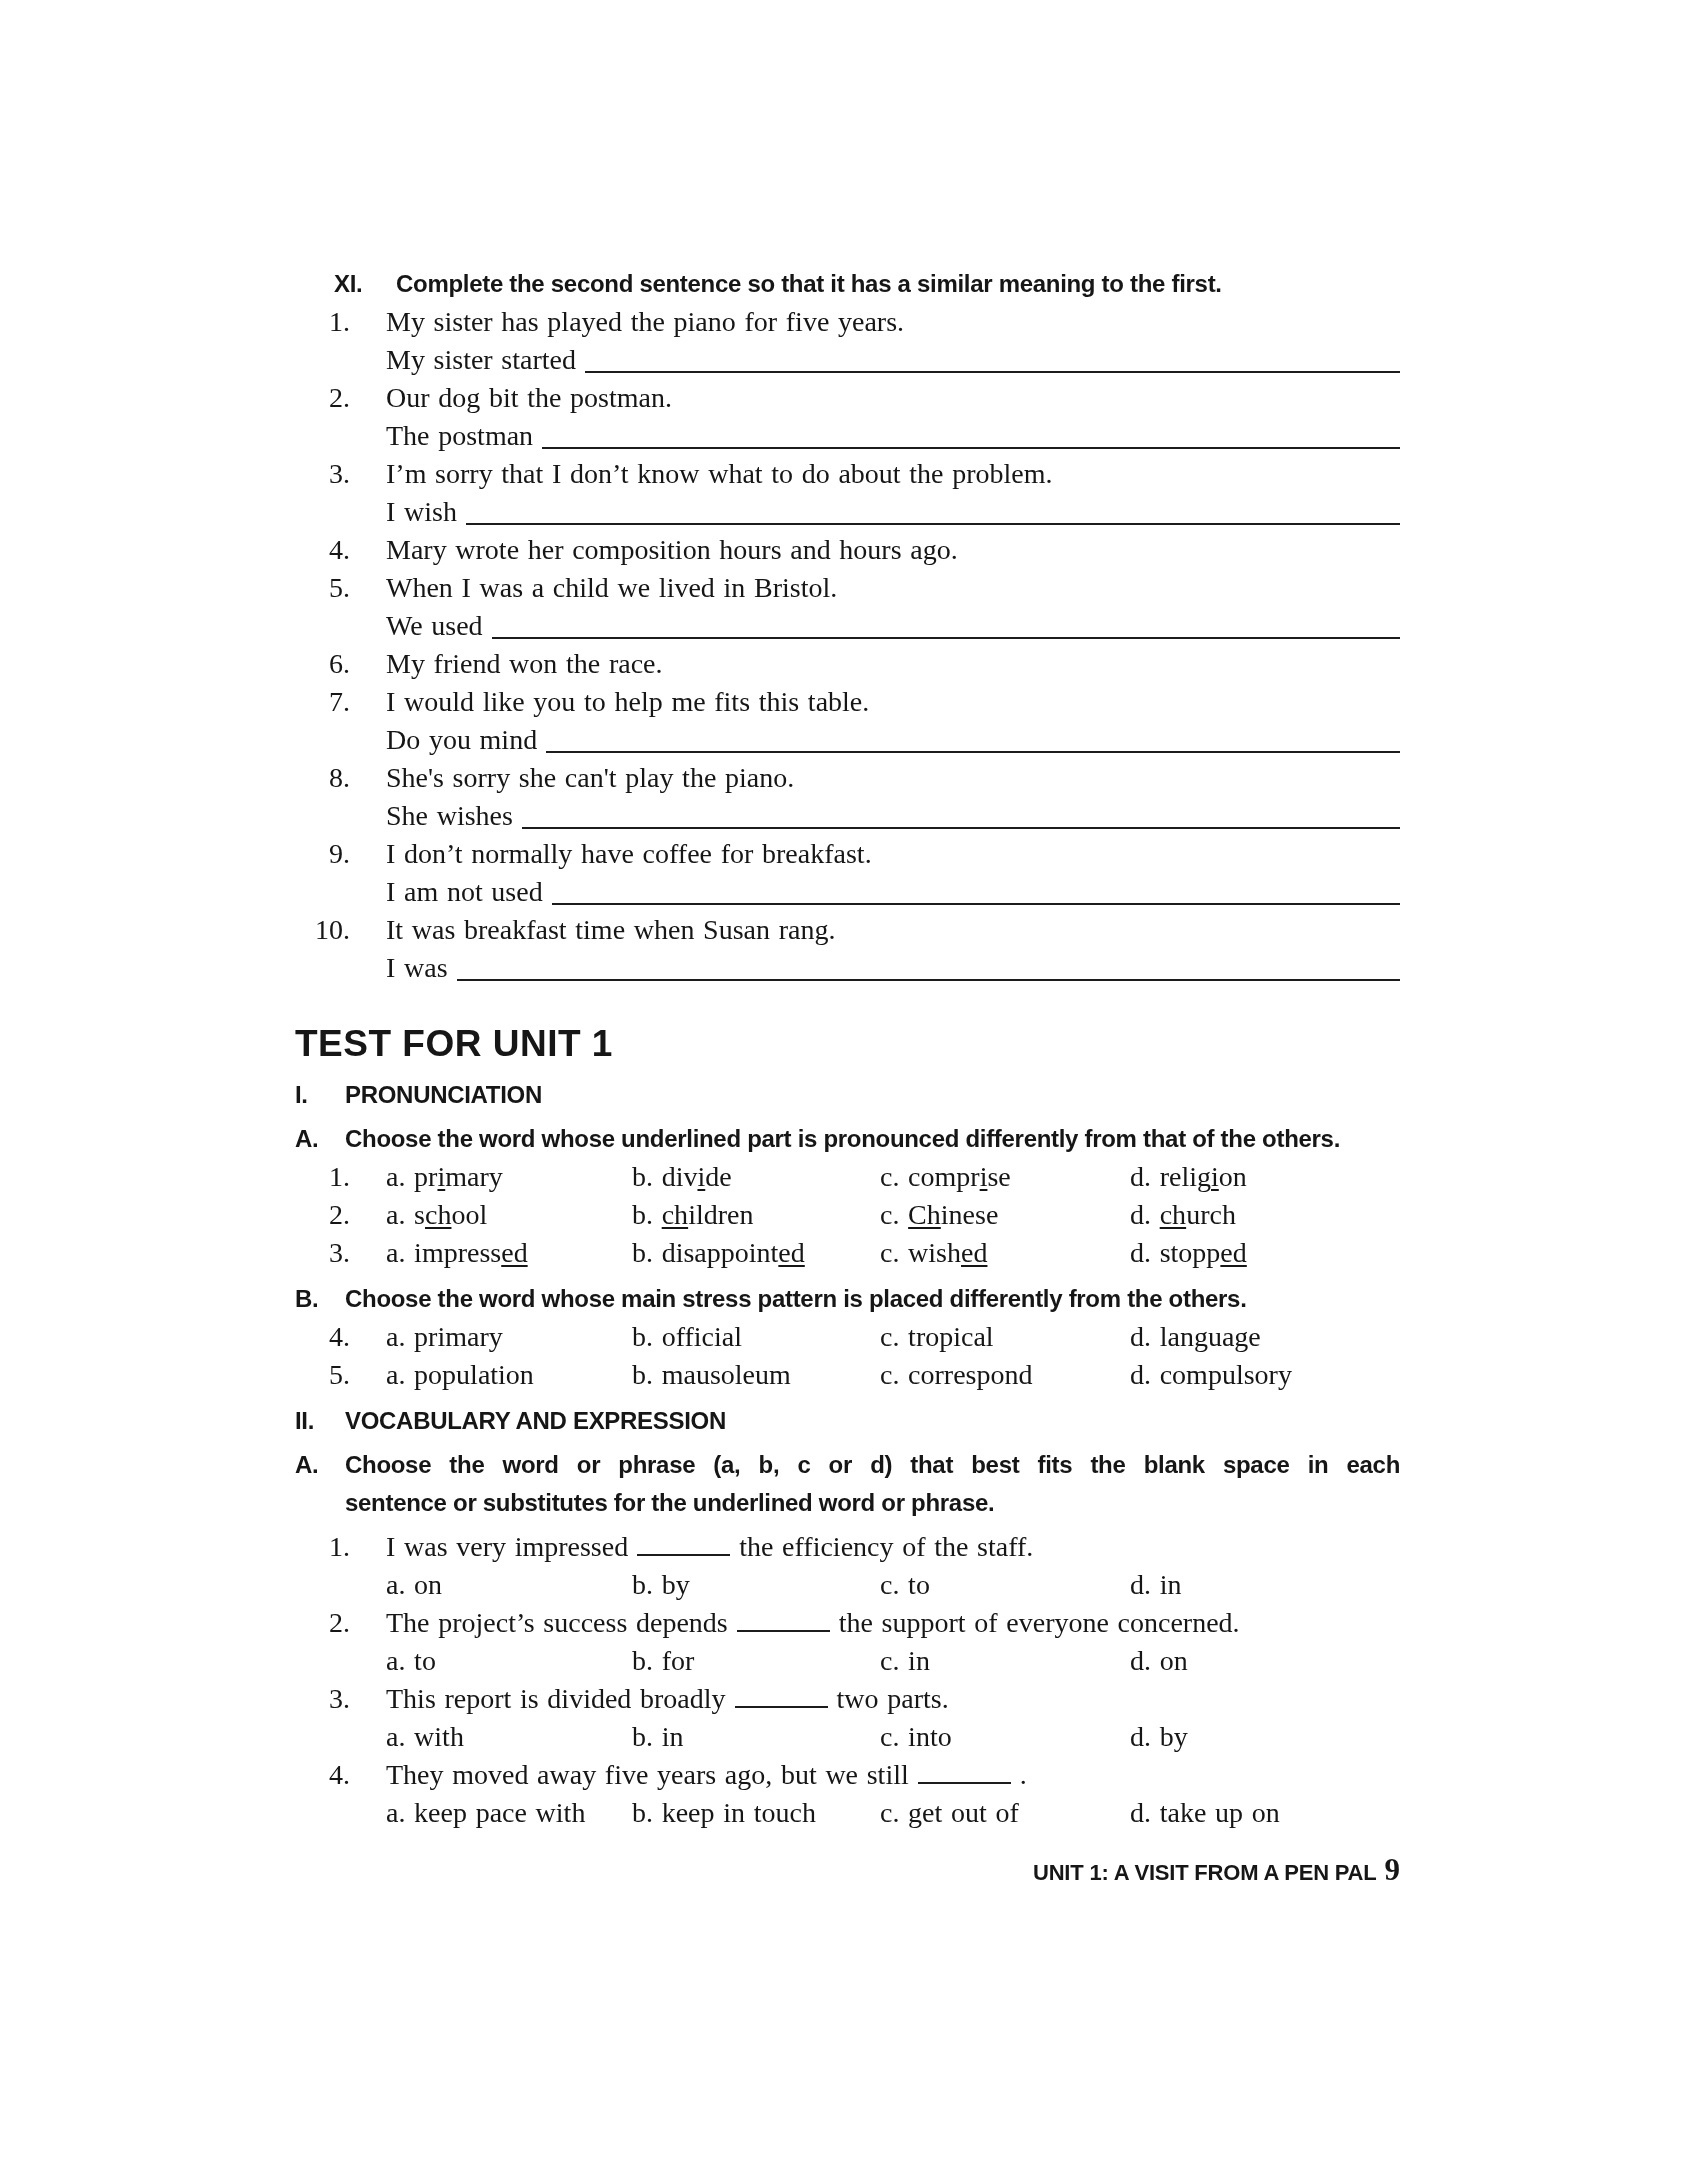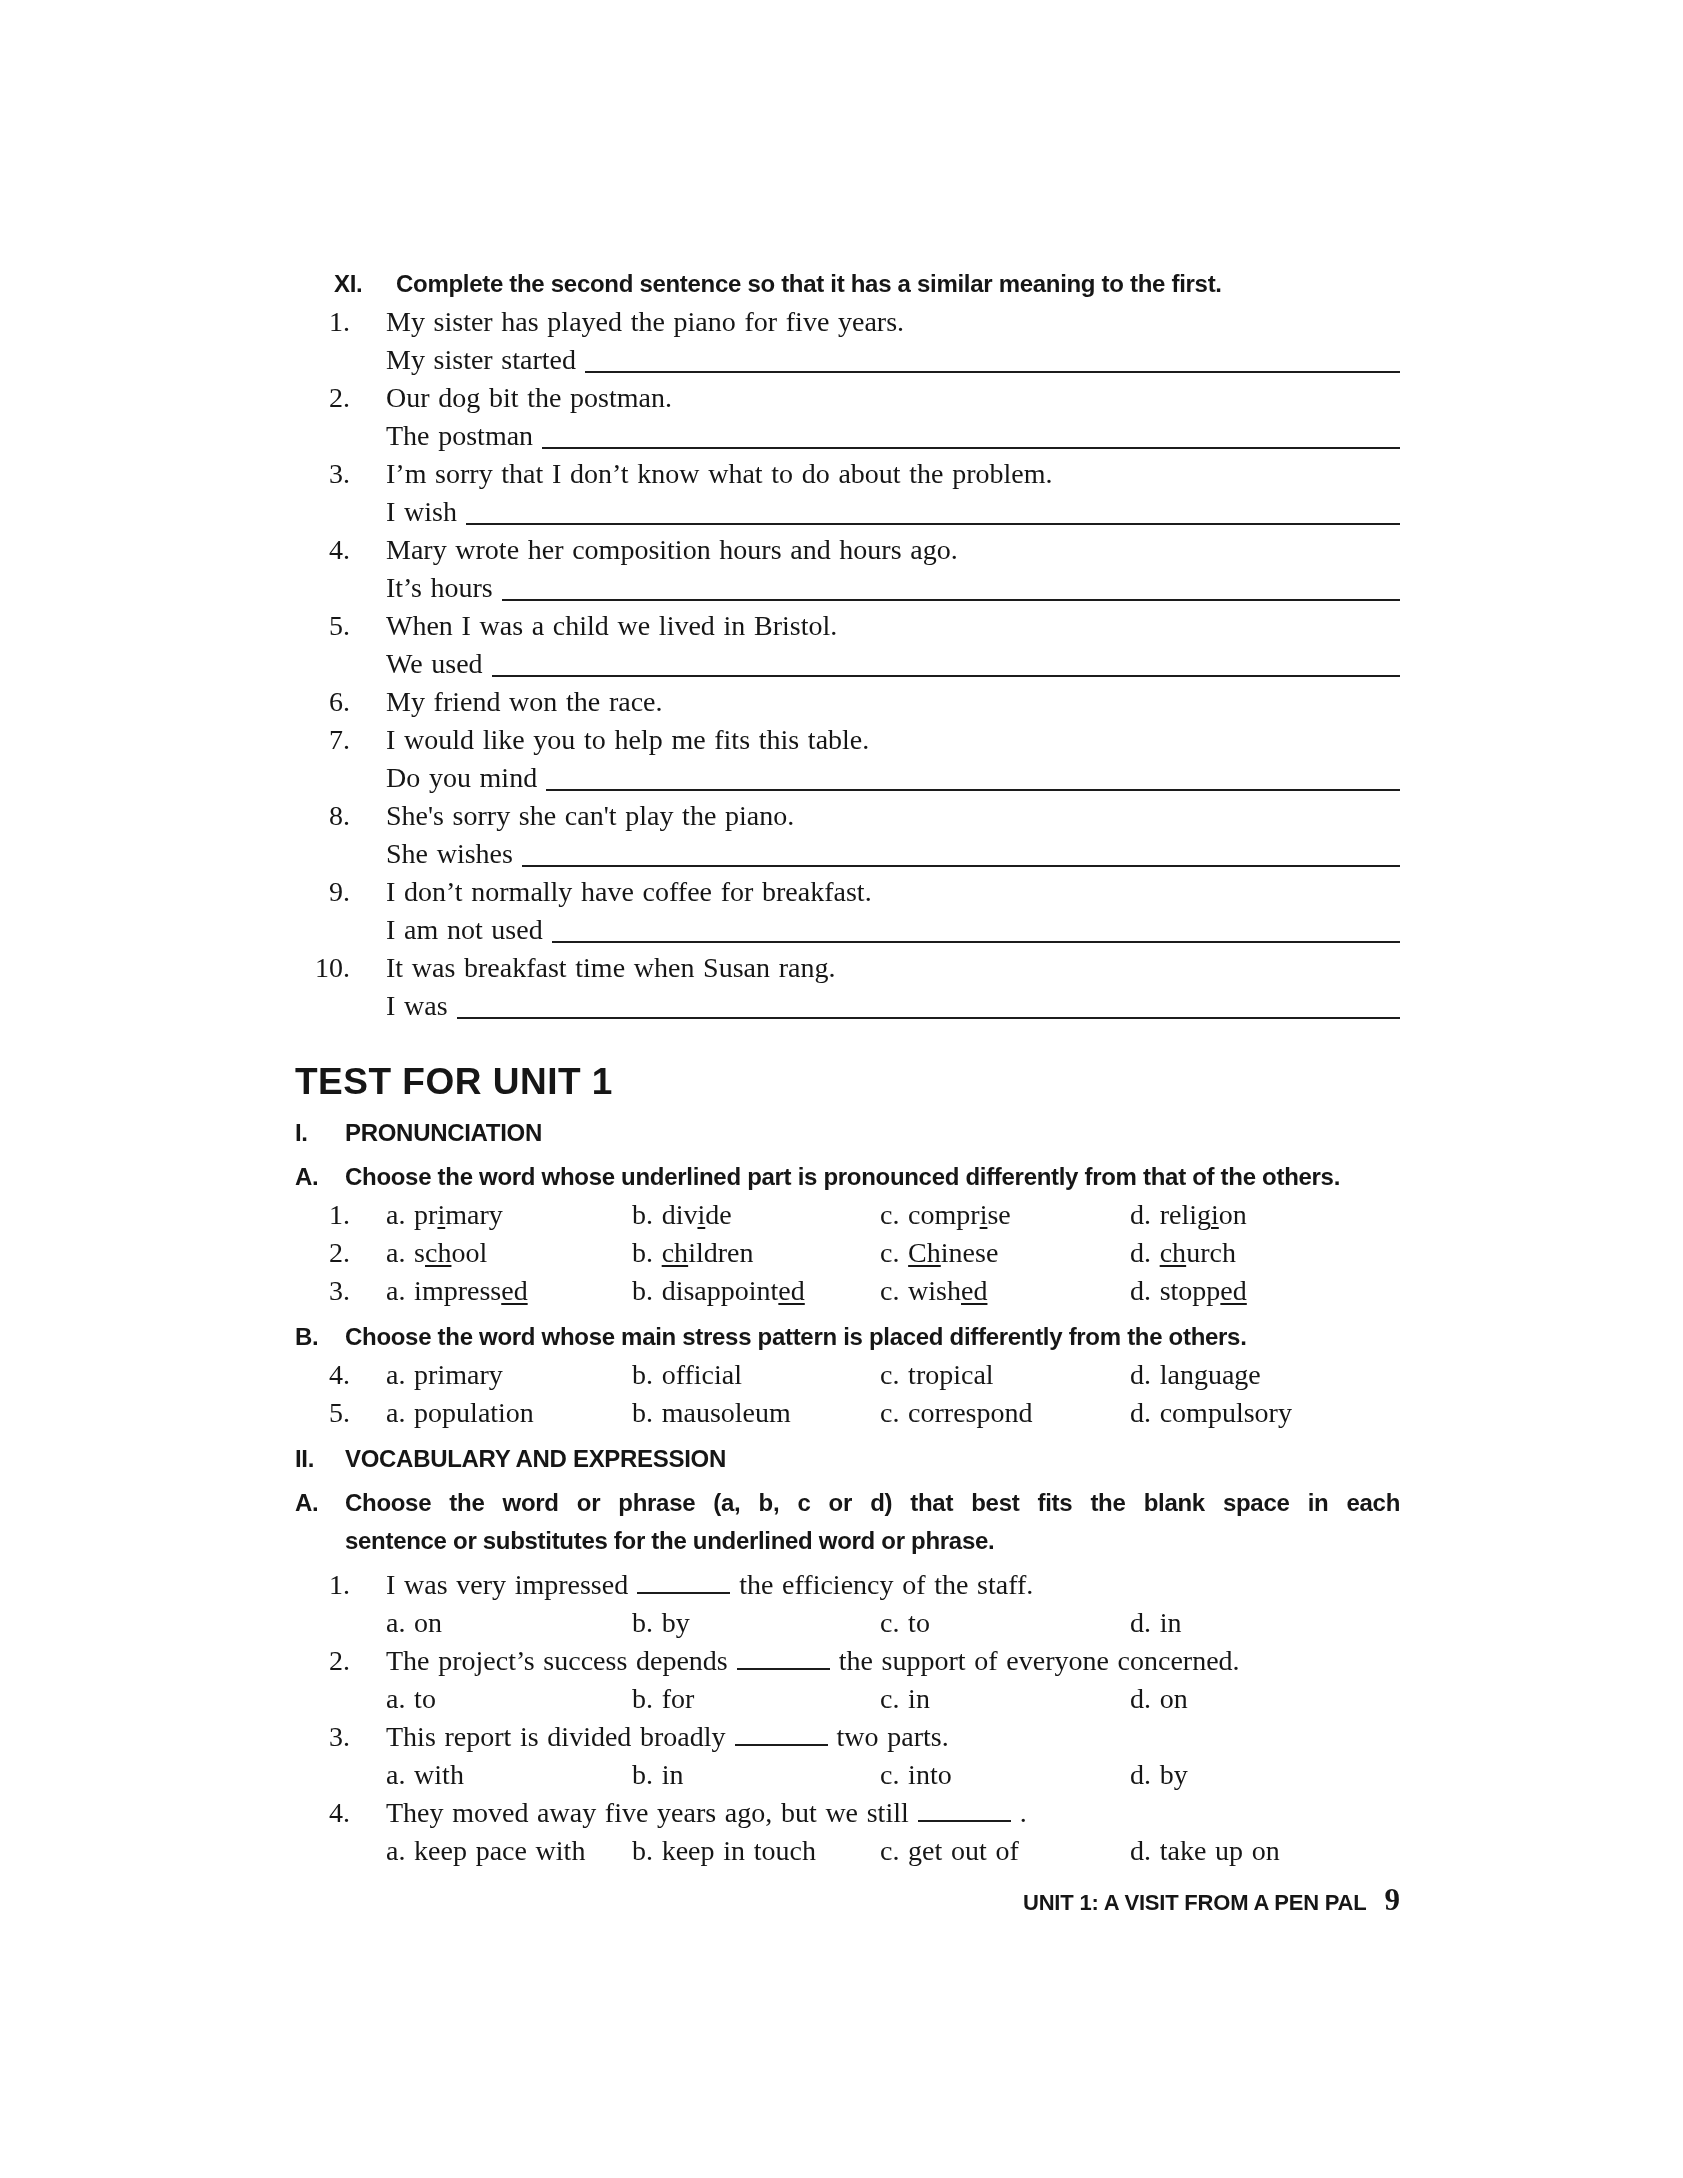--- a/index.html
+++ b/index.html
@@ -27,21 +27,21 @@
 
   .blank{display:inline-block;width:93px;border-bottom:2px solid #1c1c1c;margin:0 9px;}
 
   .test-heading{margin-top:35px;font-size:37px;line-height:44px;text-align:left;letter-spacing:0.5px;}
   .sec-title{margin-top:10px;}
   .sub-heading{margin-top:6px;}
   .part-b-heading{margin-top:8px;}
   .vocab-title{margin-top:8px;}
   .vocab-items{margin-top:6px;}
 
-  .footer{margin-top:12px;display:flex;justify-content:flex-end;align-items:baseline;gap:18px;}
+  .footer{margin-top:20px;display:flex;justify-content:flex-end;align-items:baseline;gap:8px;}
   .footer-label{font-family:"Liberation Sans",sans-serif;font-weight:700;font-size:22px;letter-spacing:-0.2px;}
   .footer-page{font-size:31px;font-weight:700;}
 </style>
 </head>
 <body>
 
 <div class="page">
   <div class="content">
 
     <div class="h-row sans-h xi">
@@ -74,24 +74,20 @@
         <div>I’m sorry that I don’t know what to do about the problem.</div>
         <div class="fill-line">
           <span class="stem">I wish</span>
           <span class="blank-fill"></span>
         </div>
       </div>
 
       <div class="item">
         <span class="num">4.</span>
         <div>Mary wrote her composition hours and hours ago.</div>
-        <div class="fill-line">
-          <span class="stem">It’s hours</span>
-          <span class="blank-fill"></span>
-        </div>
       </div>
 
       <div class="item">
         <span class="num">5.</span>
         <div>When I was a child we lived in Bristol.</div>
         <div class="fill-line">
           <span class="stem">We used</span>
           <span class="blank-fill"></span>
         </div>
       </div>

